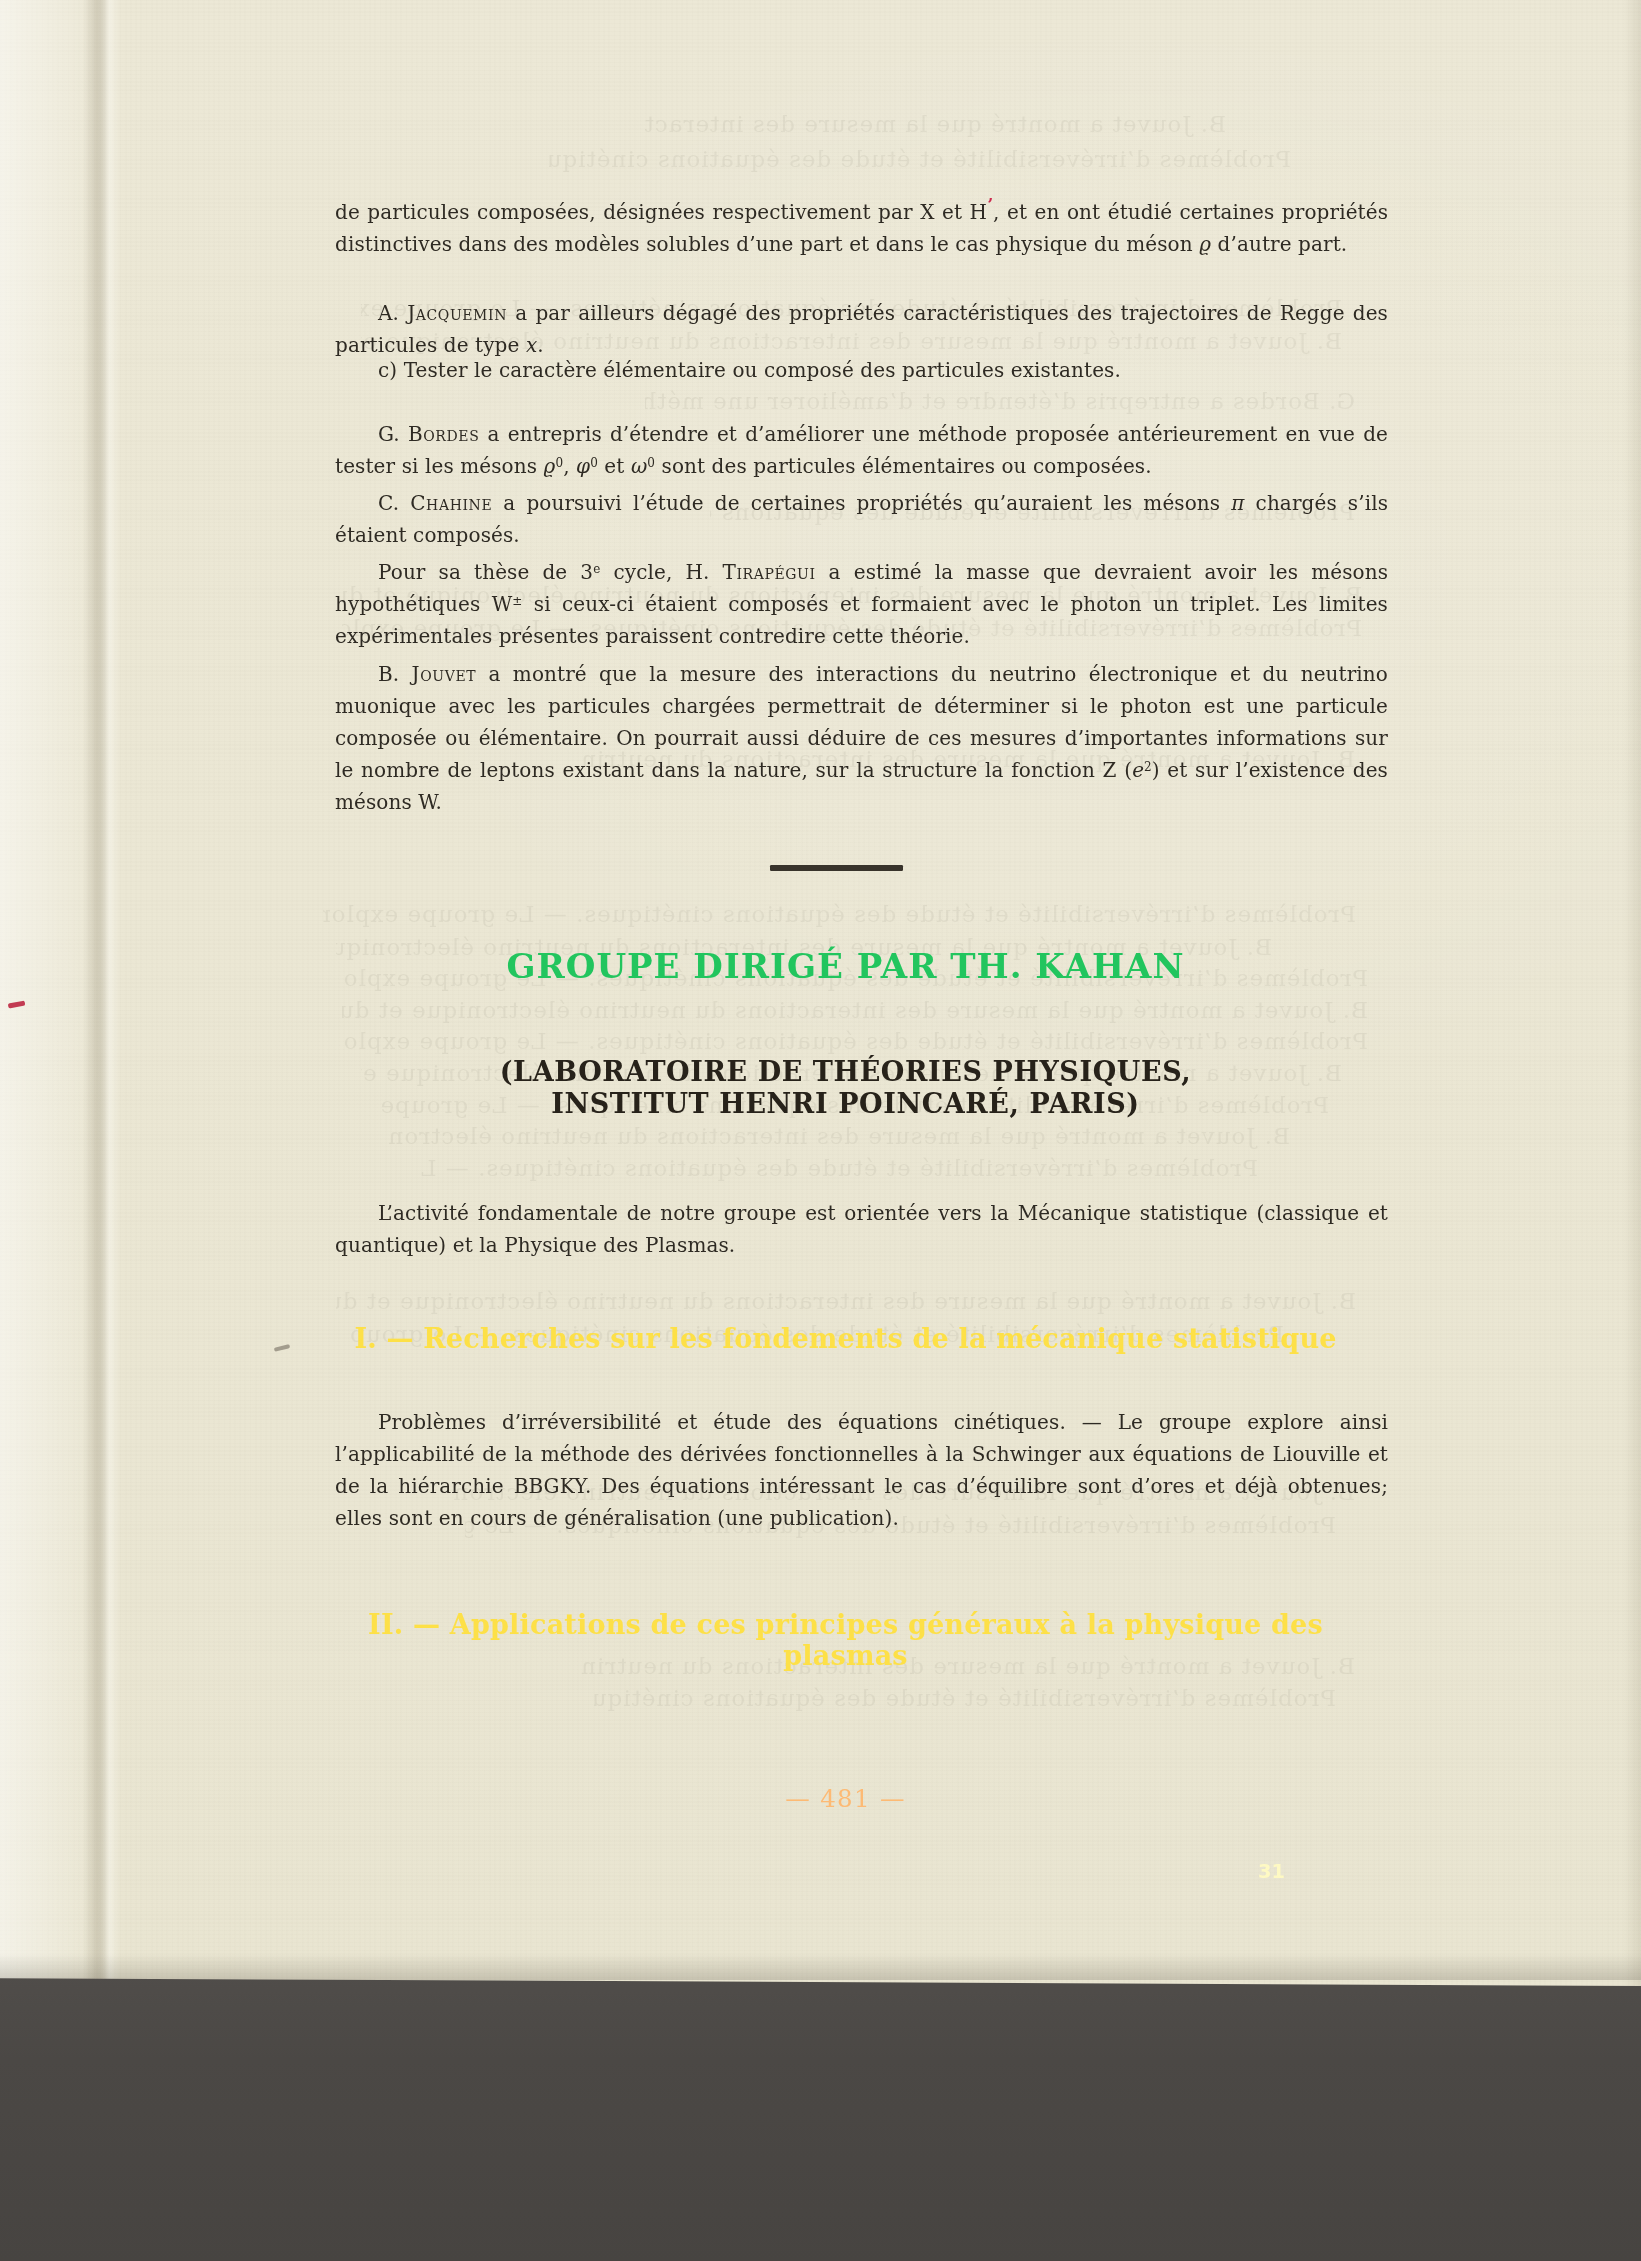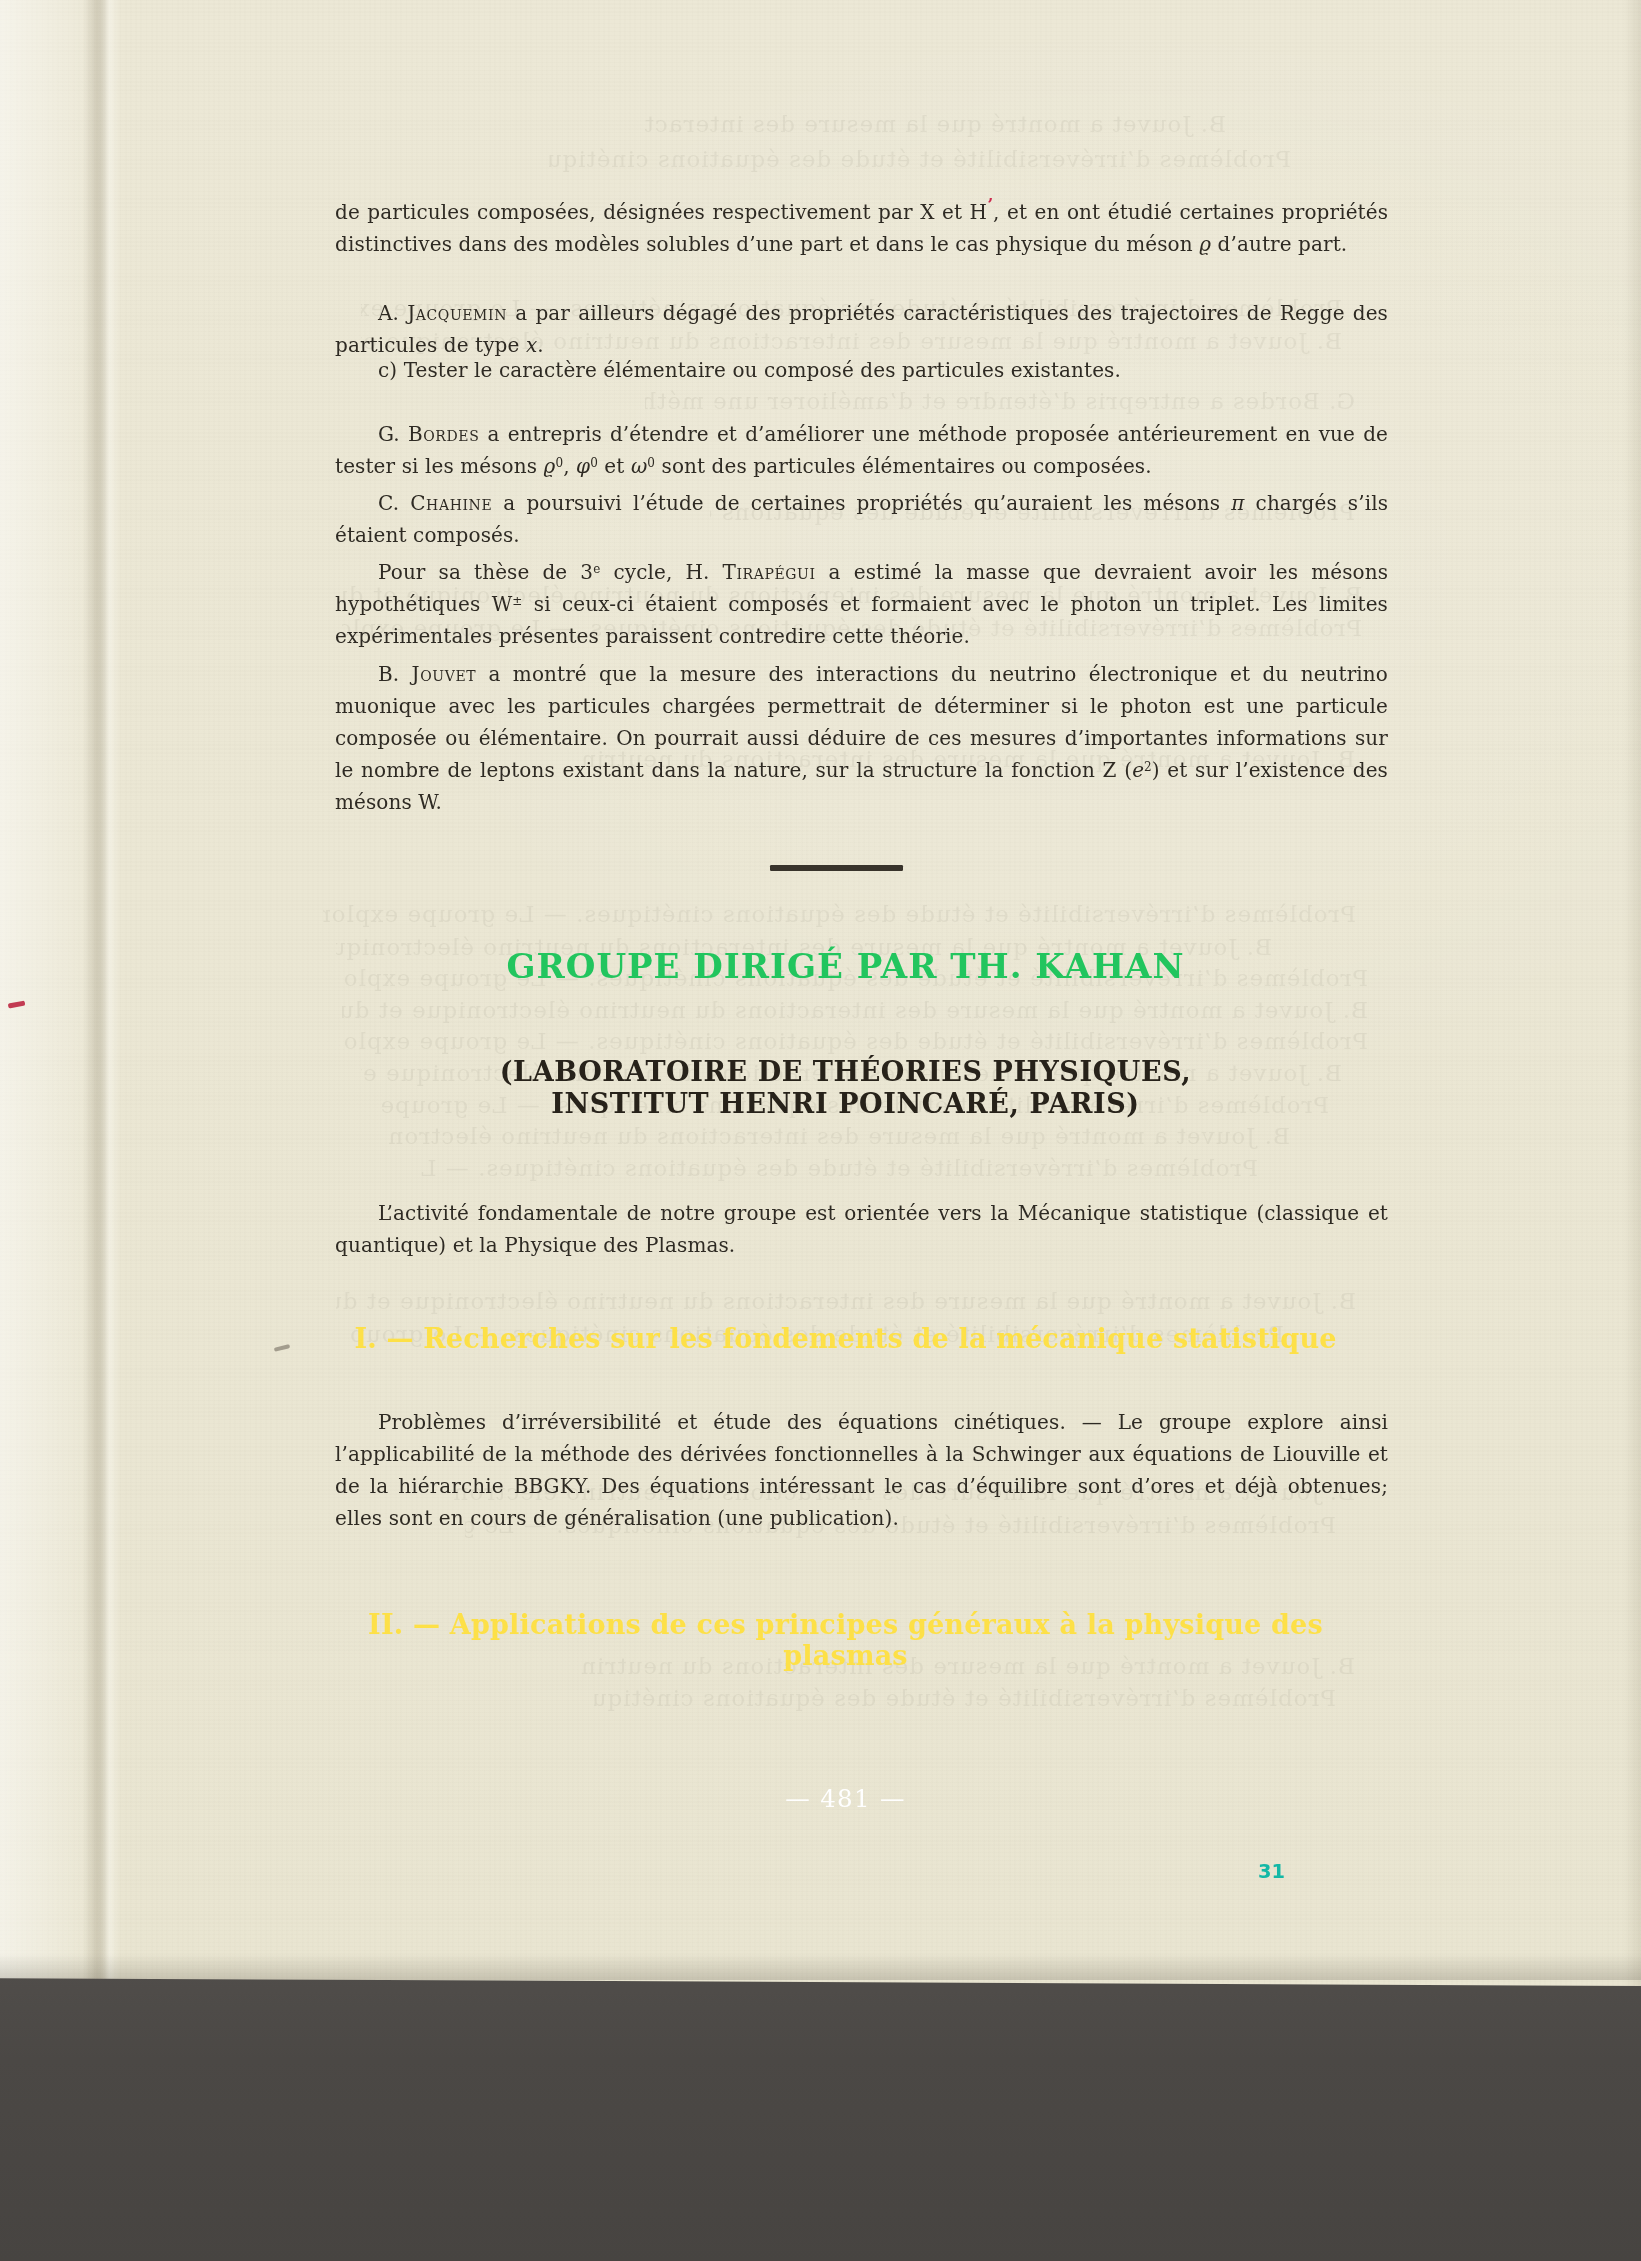--- a/index.html
+++ b/index.html
@@ -37,23 +37,23 @@
   .seg-red{color:#cc2a4e;font-weight:bold;font-size:85%;vertical-align:.45em;line-height:0;}
 
   .rule{position:absolute;left:770px;top:865px;width:133px;height:5.8px;
         background:#38332b;border-radius:1.3px;}
 
   .h-group{top:936px;text-align:center;font-size:34px;font-weight:bold;
            letter-spacing:1px;color:#22c55e;margin-top:10px;}
   .h-lab{top:1056px;text-align:center;font-size:27px;font-weight:bold;
          line-height:32px;letter-spacing:0.6px;color:#27221a;}
   .h-sec{text-align:center;font-size:27px;font-weight:bold;color:#fde047;letter-spacing:0.2px;}
-  .footer-num{top:1784px;text-align:center;font-size:24.5px;letter-spacing:1.3px;color:#ffffff;}
+  .footer-num{top:1784px;text-align:center;font-size:24.5px;letter-spacing:1.3px;color:#fdba74;}
   .sheet-mark{position:absolute;left:1258px;top:1860px;font-size:19.4px;font-weight:bold;
-              font-family:"DejaVu Sans","Liberation Sans",sans-serif;color:#14b8a6;}
+              font-family:"DejaVu Sans","Liberation Sans",sans-serif;color:#fef9c3;}
 
   .bleed{position:absolute;height:28px;overflow:hidden;white-space:nowrap;
          transform:scaleX(-1);opacity:.085;filter:blur(0.4px);
          font-size:23px;line-height:28px;color:#6e6a59;letter-spacing:1px;
          pointer-events:none;}
   .mark-red{position:absolute;left:7.7px;top:1002px;width:17.4px;height:4.5px;
             background:#c23b52;transform:rotate(-10deg);border-radius:1.9px;}
   .mark-pencil{position:absolute;left:274px;top:1346px;width:15.5px;height:3.9px;
             background:rgba(85,78,66,.48);transform:rotate(-14deg);border-radius:1.9px;}
 </style>

